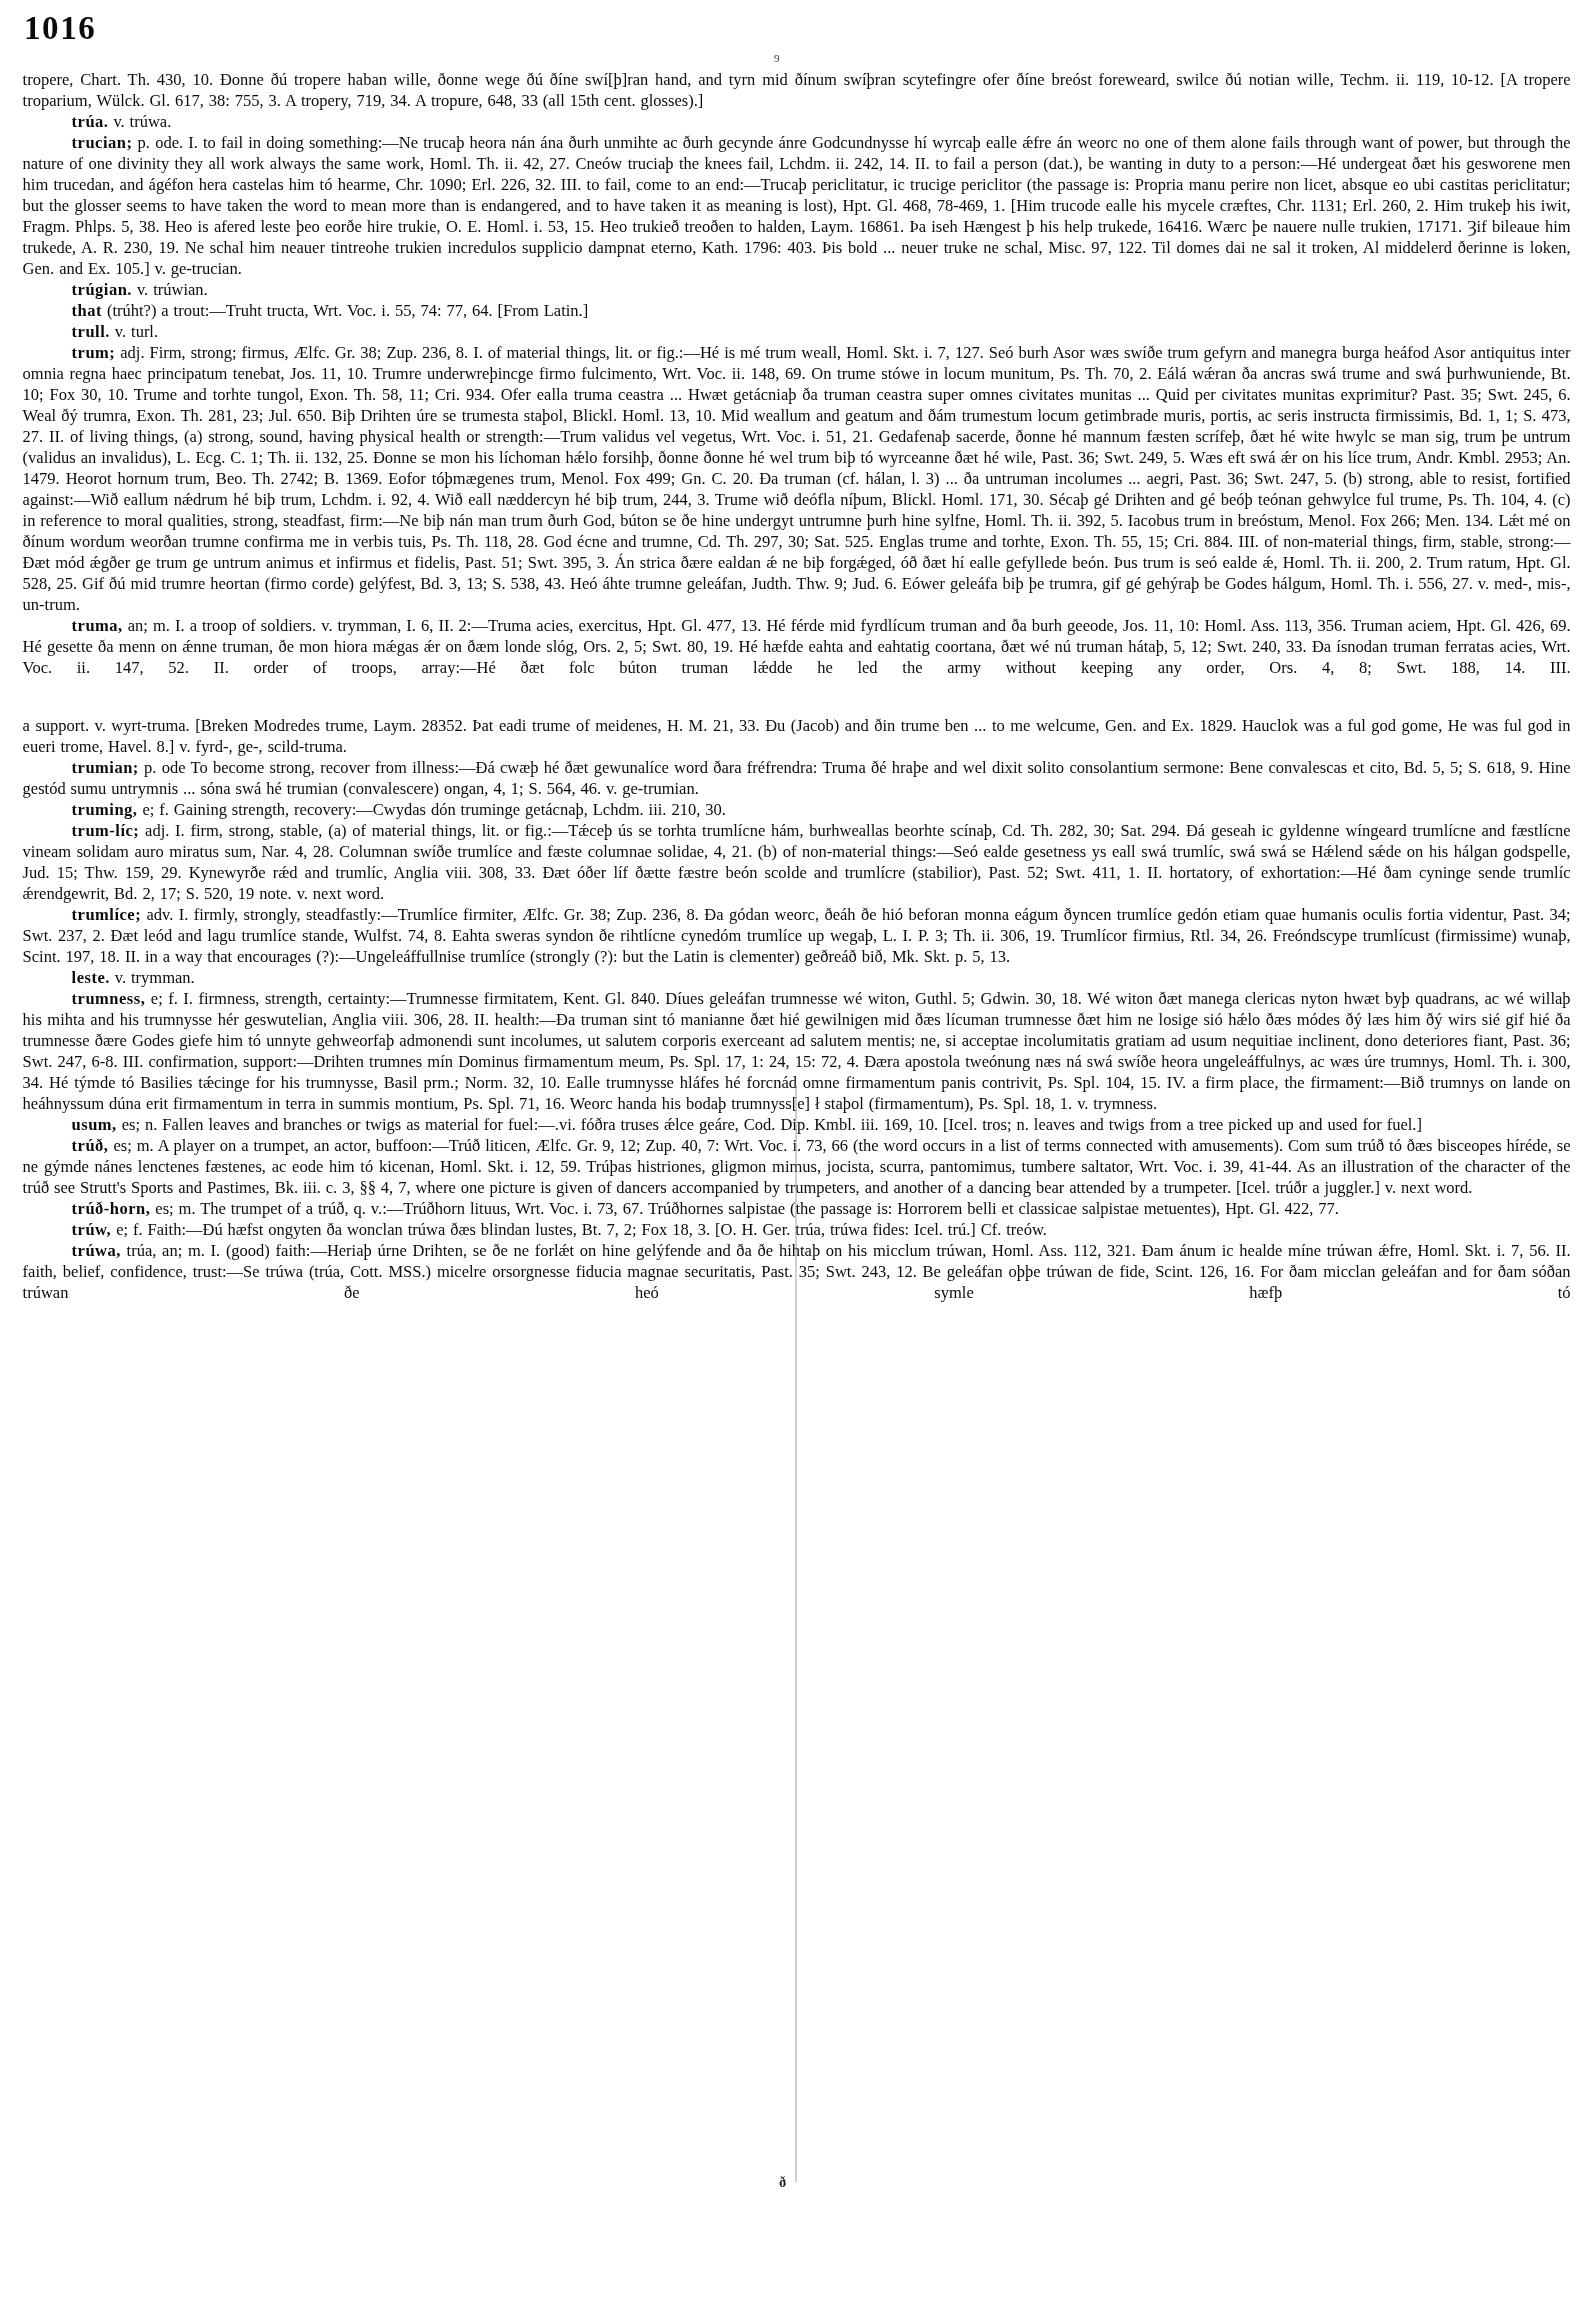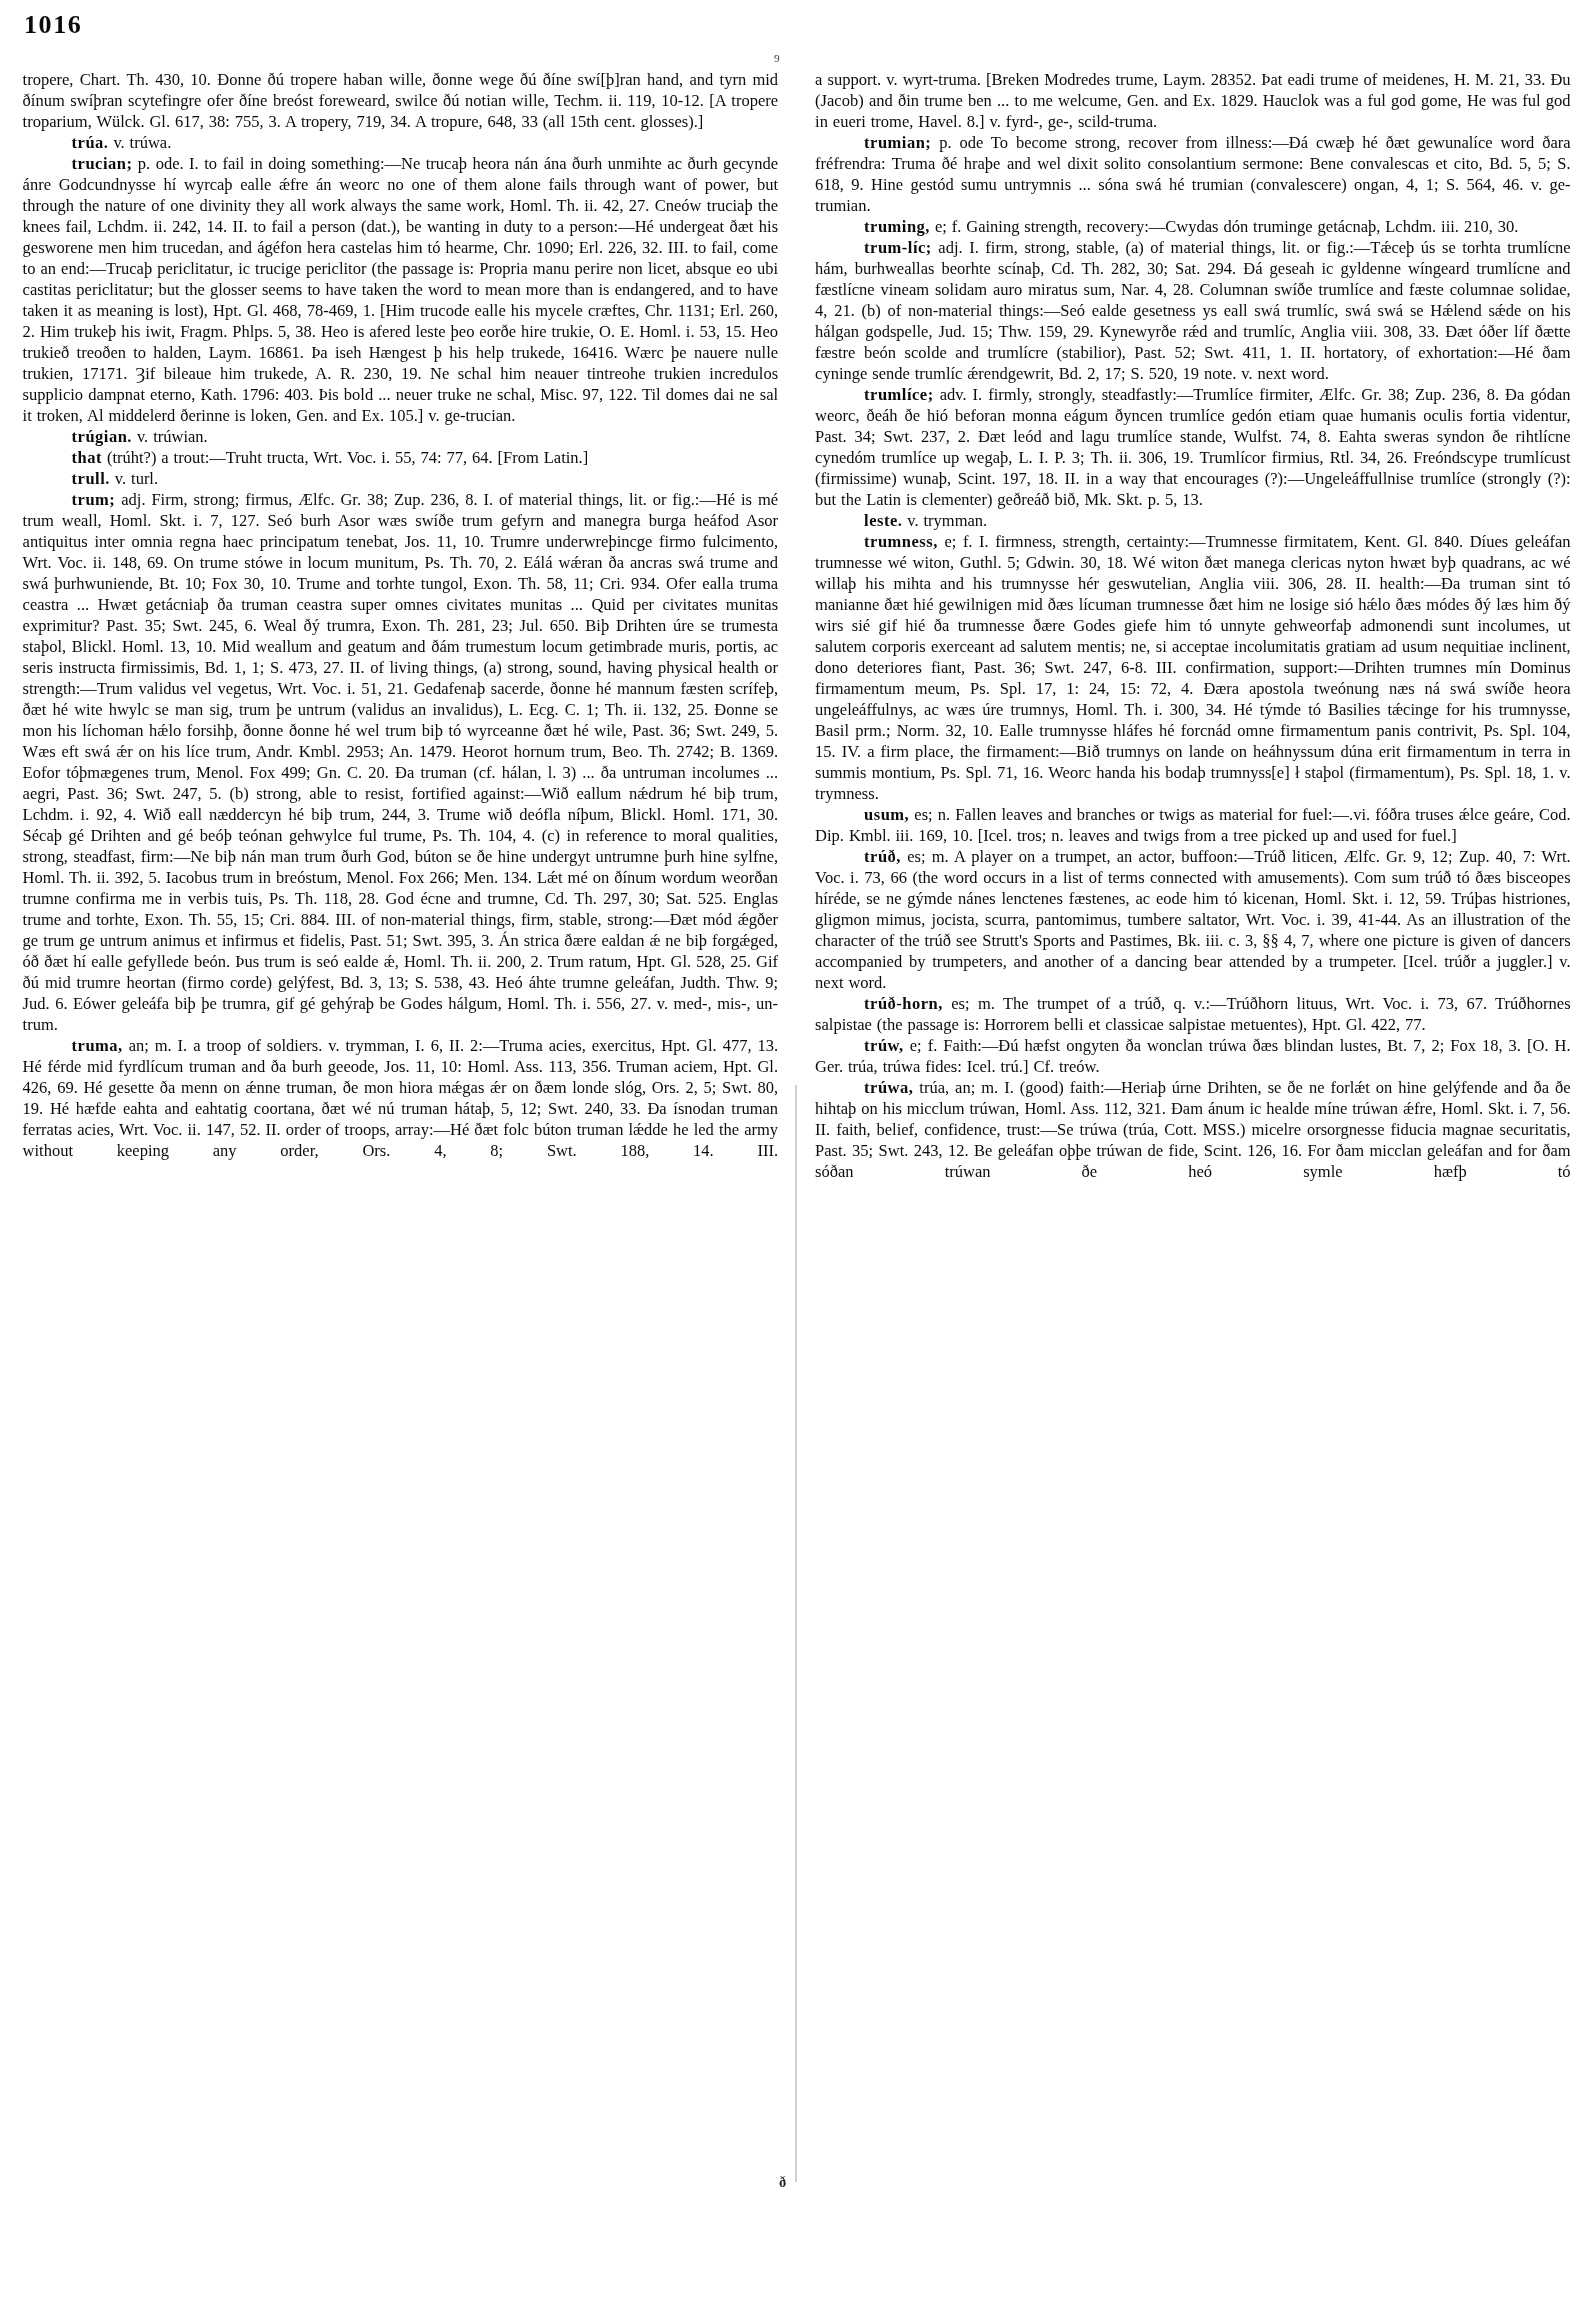--- a/index.html
+++ b/index.html
@@ -7,30 +7,30 @@
     position:relative;
     width:1593px;height:2307px;
     margin:0 auto;
     background:#ffffff;
     color:#0b0b0b;
     font-family:"Liberation Serif","DejaVu Serif",serif;
     overflow:hidden;
   }
   .pageno{
     position:absolute;left:24px;top:9.7px;
-    font-size:26px;font-weight:bold;letter-spacing:1.6px;
+    font-size:33px;font-weight:bold;letter-spacing:1.6px;
   }
   .running-title{
     position:absolute;left:0;right:0;top:9.7px;
     text-align:center;
     font-size:27px;font-weight:bold;letter-spacing:7.3px;
   }
   .columns{
     position:absolute;left:22.6px;top:69px;width:1548px;
-    display:flex;gap:37px;
+    display:flex;gap:37px;flex-direction:column;
   }
   .col{flex:1 1 0;min-width:0;}
   p.entry{
     margin:0;
     font-size:16.5px;
     line-height:21px;
     text-align:justify;
     text-indent:18px;
     word-spacing:0.8px;
   }

